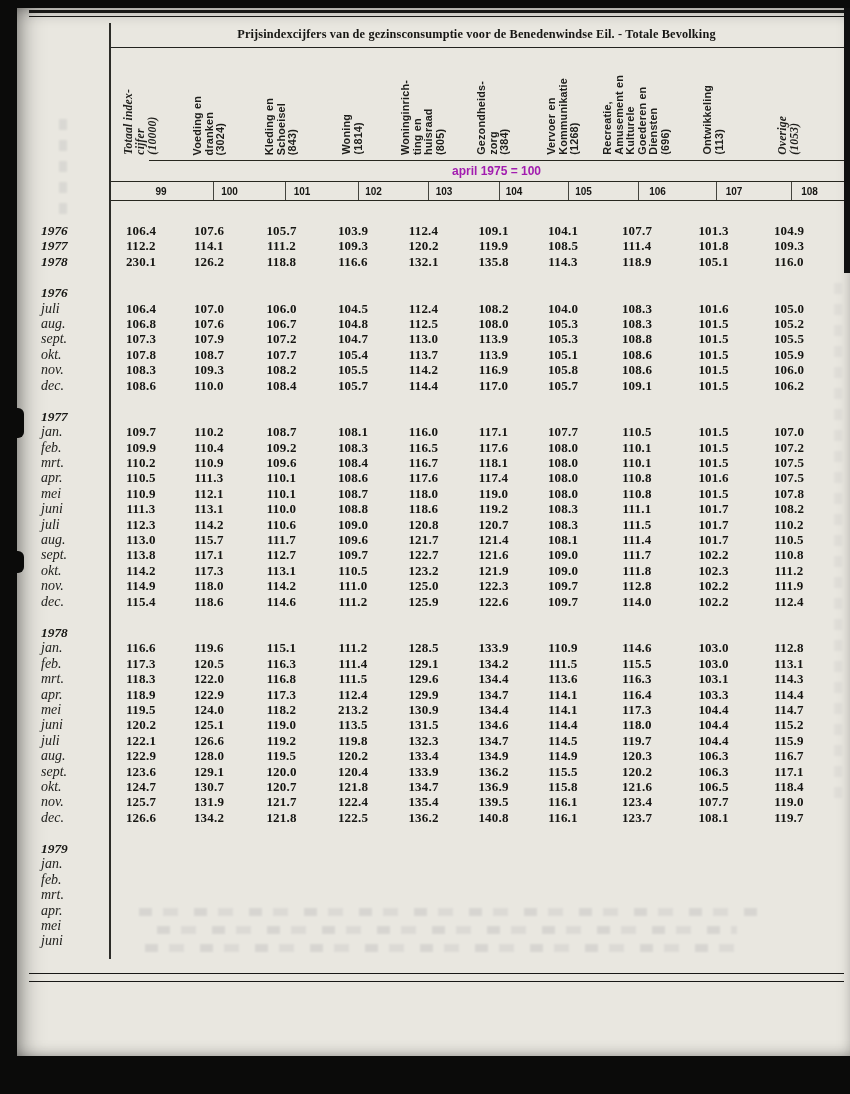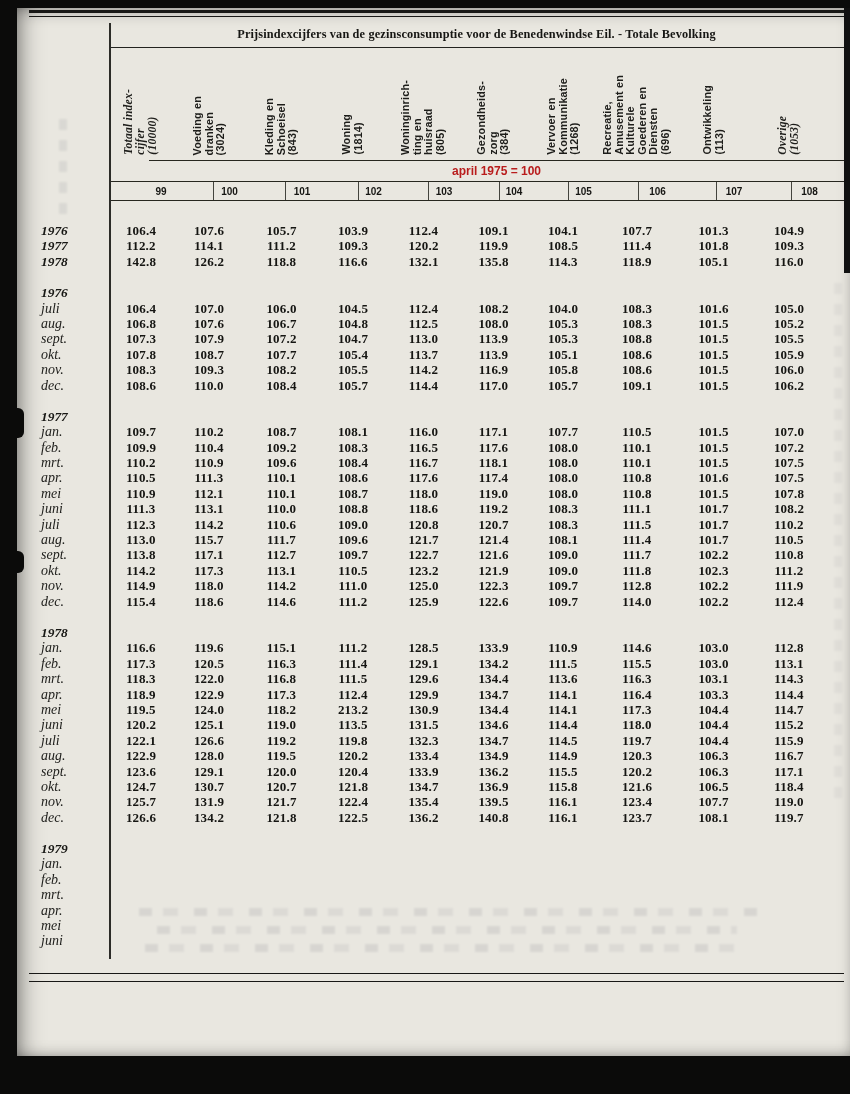--- a/index.html
+++ b/index.html
@@ -38,21 +38,21 @@
 
   .heads{display:grid;grid-template-columns:var(--cols);}
   .hcell{height:112px;display:flex;justify-content:center;align-items:flex-end;padding-bottom:5px;overflow:hidden;}
   .vtext{writing-mode:vertical-rl;transform:rotate(180deg);
     font-family:"Liberation Sans",sans-serif;font-weight:bold;font-size:10.8px;
     line-height:11.6px;letter-spacing:.2px;color:#1d1d1a;text-align:left;}
   .vtext.it{font-family:"Liberation Serif",serif;font-style:italic;font-size:11.6px;line-height:12px;}
 
   .base-row{margin-left:120px;border-top:1.3px solid #27271f;height:21px;display:flex;
     align-items:center;justify-content:center;font-family:"Liberation Sans",sans-serif;
-    font-weight:bold;font-size:12px;color:#b91c1c;}
+    font-weight:bold;font-size:12px;color:#a21caf;}
 
   .codes{margin-left:80px;display:grid;grid-template-columns:var(--datacols);
     border-top:1.3px solid #27271f;border-bottom:1.3px solid #27271f;height:20px;}
   .code{display:flex;align-items:center;justify-content:center;
     font-family:"Liberation Sans",sans-serif;font-weight:bold;font-size:10px;
     border-left:1px solid #44443e;color:#161613;margin-left:40px;}
   .code:first-child{border-left:none;}
 
   .tbody{padding-bottom:12px;}
   .section{margin-top:16px;}
@@ -169,21 +169,21 @@
             <div class="num">109.3</div>
             <div class="num">120.2</div>
             <div class="num">119.9</div>
             <div class="num">108.5</div>
             <div class="num">111.4</div>
             <div class="num">101.8</div>
             <div class="num">109.3</div>
           </div>
           <div class="grid-row">
             <div class="rlabel yr">1978</div>
-            <div class="num">142.8</div>
+            <div class="num">230.1</div>
             <div class="num">126.2</div>
             <div class="num">118.8</div>
             <div class="num">116.6</div>
             <div class="num">132.1</div>
             <div class="num">135.8</div>
             <div class="num">114.3</div>
             <div class="num">118.9</div>
             <div class="num">105.1</div>
             <div class="num">116.0</div>
           </div>

